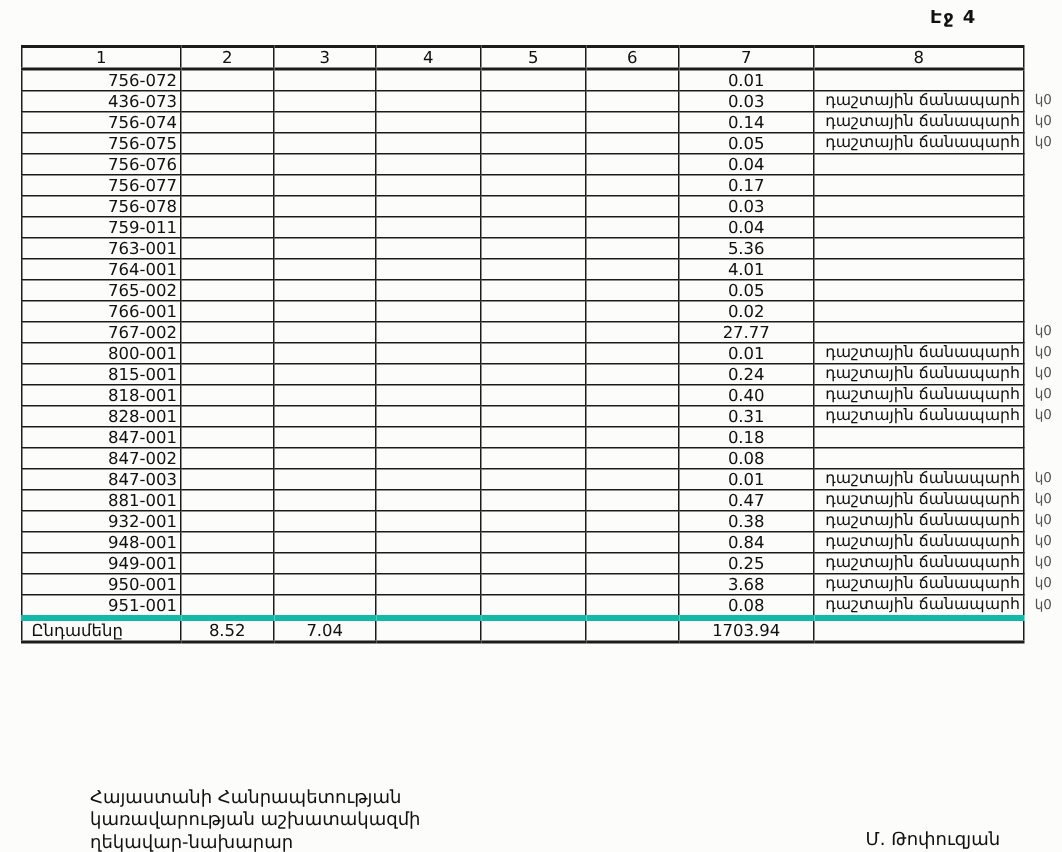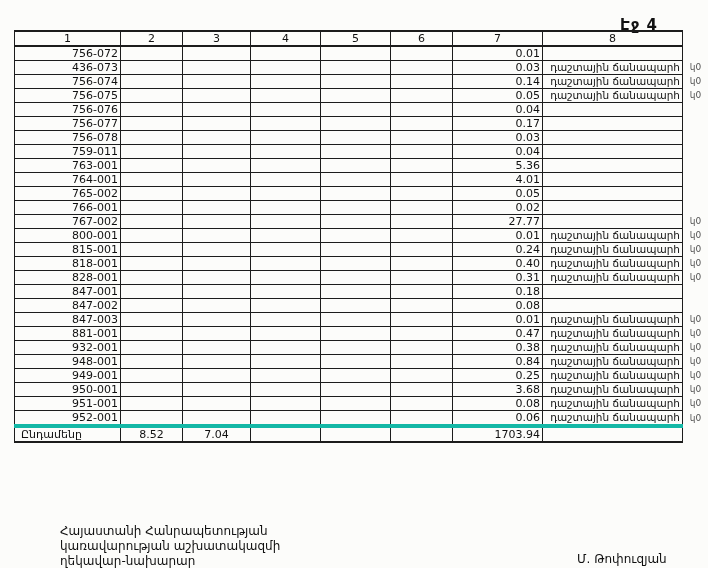--- a/index.html
+++ b/index.html
@@ -5,22 +5,22 @@
   html,body{margin:0;padding:0;background:#d9d9d9;}
   .page{
     position:relative;
     width:708px;height:568px;
     background:#fcfcfa;
     font-family:"DejaVu Sans","Liberation Sans",sans-serif;
     color:#111;
     overflow:hidden;
   }
   .page-label{
-    position:absolute;top:16px;left:620px;
-    font-size:15px;font-weight:bold;letter-spacing:1px;
+    position:absolute;top:4px;left:620px;
+    font-size:12px;font-weight:bold;letter-spacing:1px;
   }
   table.main-table{
     position:absolute;left:14px;top:30px;
     border-collapse:collapse;table-layout:fixed;
     width:694px;
     font-size:11px;
   }
   table.main-table th,
   table.main-table td{
     border:1px solid #1c1c1c;
@@ -31,21 +31,21 @@
   }
   table.main-table thead th{
     border-top:2px solid #1c1c1c;
     border-bottom:2px solid #1c1c1c;
     font-weight:normal;
     text-align:center;
     height:12px;
   }
   td.col1{text-align:right;}
   td.col2,td.col3,td.col4,td.col5,td.col6{text-align:center;}
-  td.col7{text-align:right;}
+  td.col7{text-align:center;}
   td.col8{text-align:right;padding-left:4px;font-size:10.5px;}
   th.mark,td.mark{
     border:none !important;
     text-align:center;
     font-size:9px;
     color:#333;
     padding-left:3px;
     opacity:.85;
   }
   tr.total-row td{
@@ -375,31 +375,20 @@
           <td class="col1">951-001</td>
           <td class="col2"></td>
           <td class="col3"></td>
           <td class="col4"></td>
           <td class="col5"></td>
           <td class="col6"></td>
           <td class="col7">0.08</td>
           <td class="col8">դաշտային ճանապարհ</td>
           <td class="mark">կ0</td>
         </tr>
-        <tr>
-          <td class="col1">952-001</td>
-          <td class="col2"></td>
-          <td class="col3"></td>
-          <td class="col4"></td>
-          <td class="col5"></td>
-          <td class="col6"></td>
-          <td class="col7">0.06</td>
-          <td class="col8">դաշտային ճանապարհ</td>
-          <td class="mark">կ0</td>
-        </tr>
         <tr class="total-row">
           <td class="col1">Ընդամենը</td>
           <td class="col2">8.52</td>
           <td class="col3">7.04</td>
           <td class="col4"></td>
           <td class="col5"></td>
           <td class="col6"></td>
           <td class="col7">1703.94</td>
           <td class="col8"></td>
           <td class="mark"></td>

